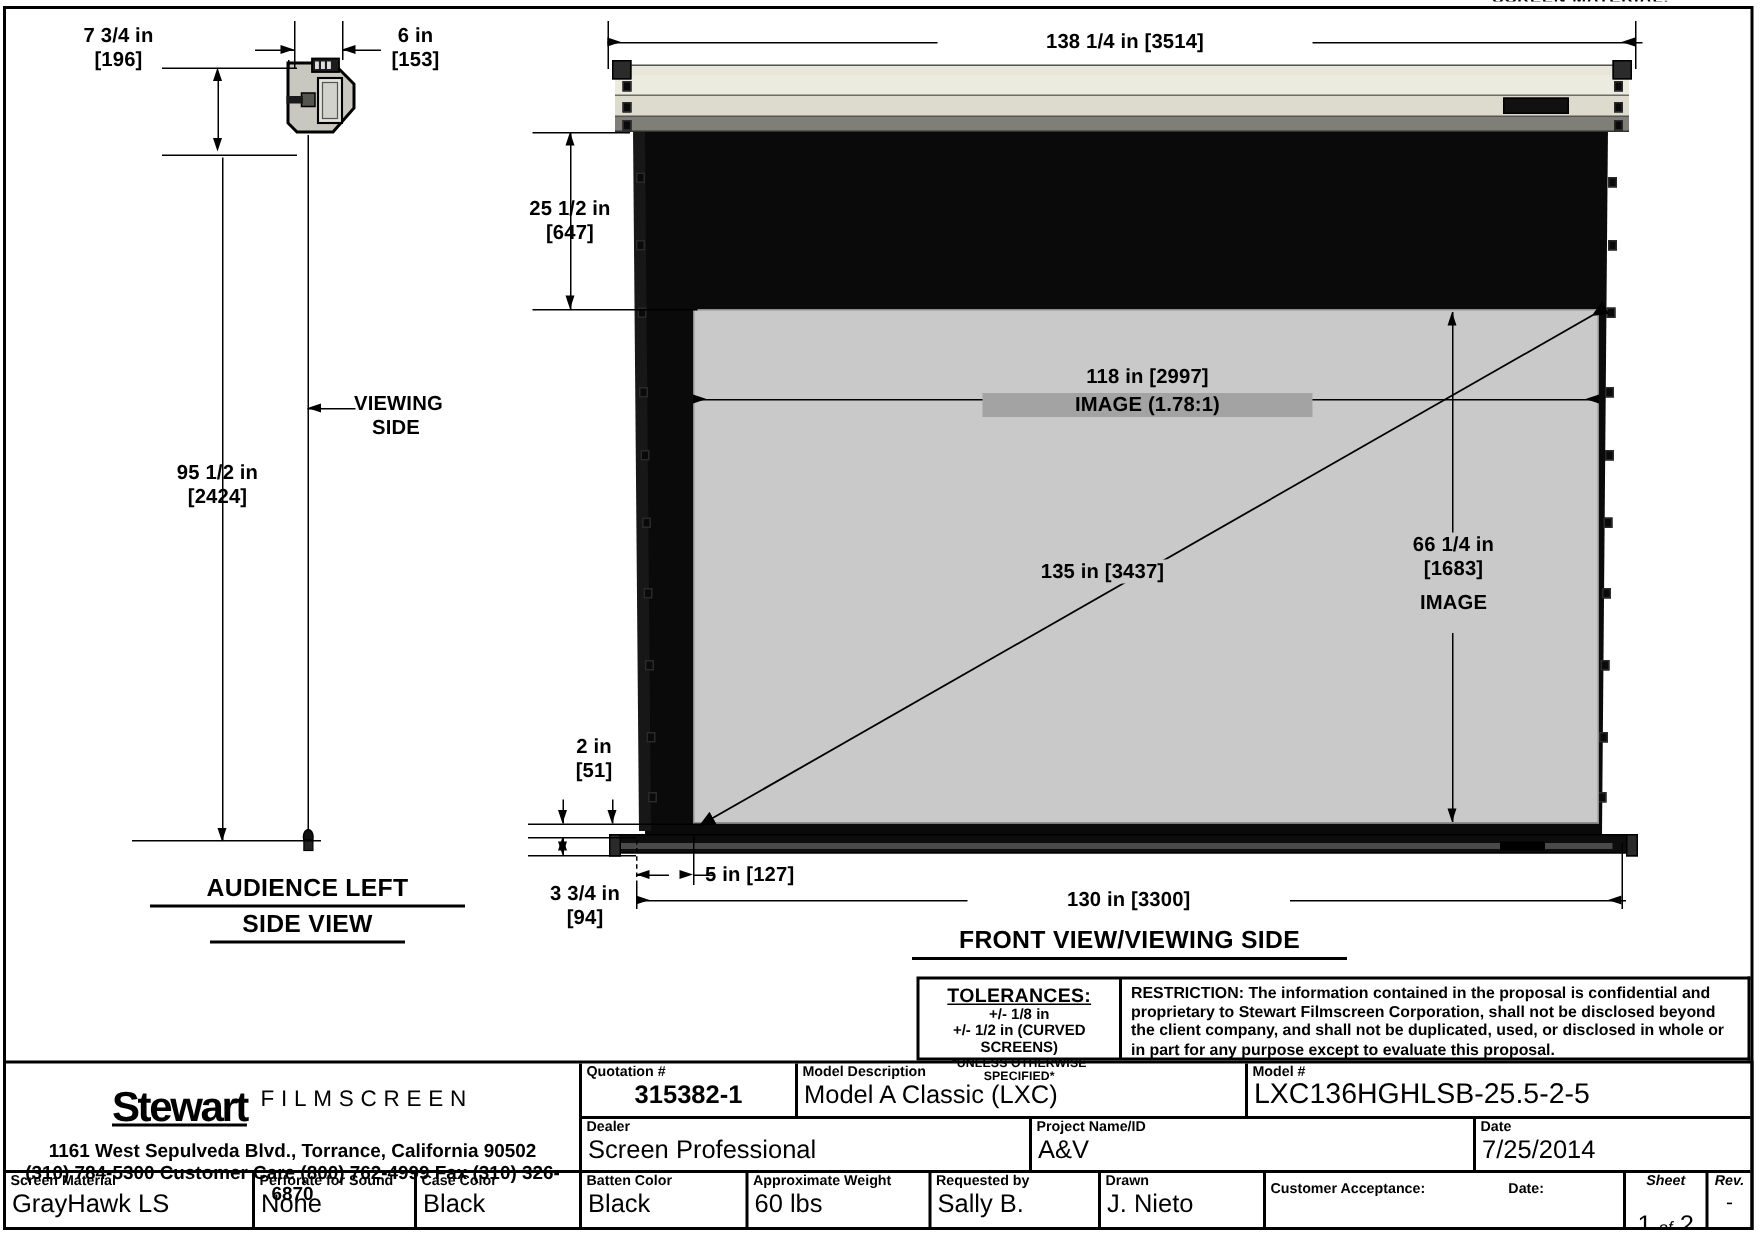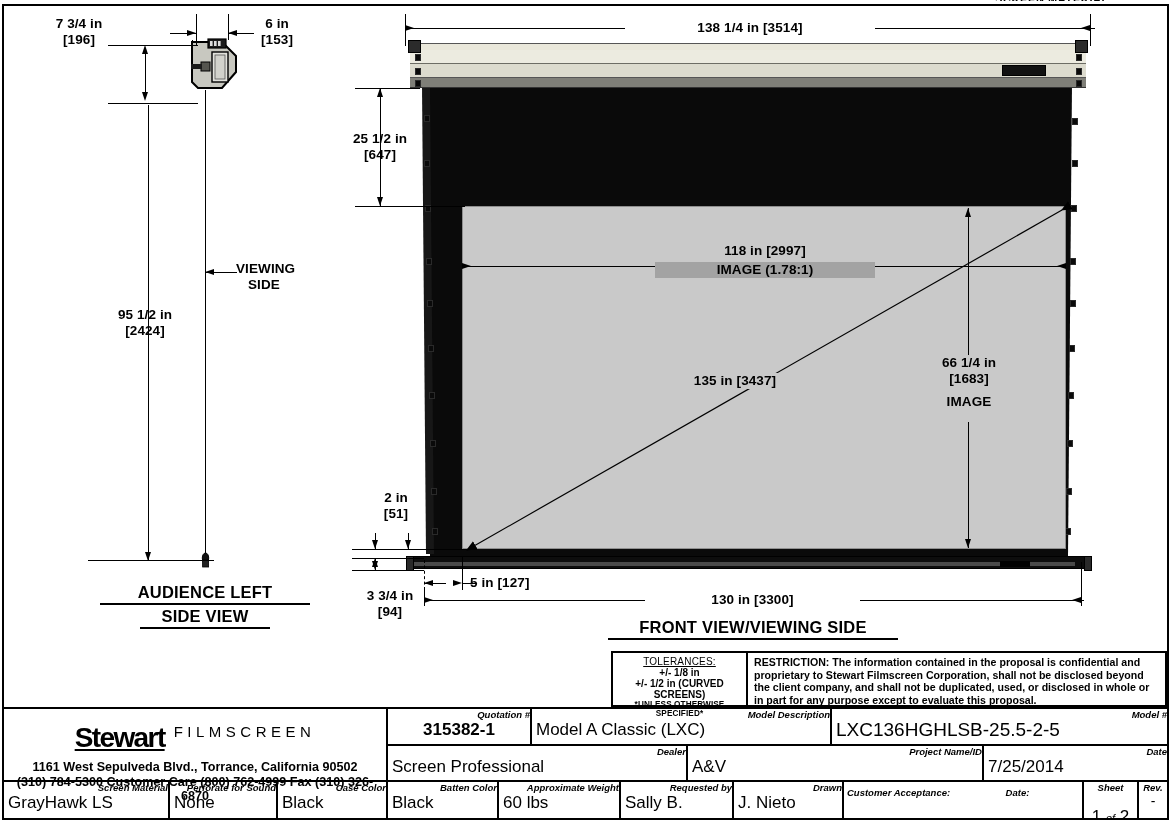--- a/index.html
+++ b/index.html
@@ -36,31 +36,31 @@
 
   
   .arrowL,.arrowR,.arrowU,.arrowD{position:absolute;width:0;height:0;}
   .arrowL{border-top:3.5px solid transparent;border-bottom:3.5px solid transparent;border-right:9px solid #000;}
   .arrowR{border-top:3.5px solid transparent;border-bottom:3.5px solid transparent;border-left:9px solid #000;}
   .arrowU{border-left:3.5px solid transparent;border-right:3.5px solid transparent;border-bottom:9px solid #000;}
   .arrowD{border-left:3.5px solid transparent;border-right:3.5px solid transparent;border-top:9px solid #000;}
 
   
   .tolbox{position:absolute;left:611px;top:651px;width:137px;height:56px;border:2px solid #000;box-sizing:border-box;text-align:center;padding-top:3px;}
-  .tolbox .t1{font-size:10px;font-weight:normal;text-decoration:underline;letter-spacing:.2px;}
+  .tolbox .t1{font-size:13px;font-weight:bold;text-decoration:underline;letter-spacing:.2px;}
   .tolbox .t2{font-size:10px;font-weight:bold;}
   .tolbox .t3{font-size:10px;font-weight:bold;}
   .tolbox .t4{font-size:8.2px;font-weight:bold;letter-spacing:.1px;}
   .resbox{position:absolute;left:748px;top:651px;width:419px;height:56px;border:2px solid #000;border-left:none;box-sizing:border-box;padding:3px 5px 0 6px;}
   .resbox p{margin:0;font-size:10.6px;font-weight:bold;line-height:12.6px;letter-spacing:0;}
 
   
   .tb{position:absolute;left:2px;top:707px;width:1167px;height:113px;border:2px solid #000;box-sizing:border-box;}
   .cell{position:absolute;box-sizing:border-box;border-right:2px solid #000;border-bottom:2px solid #000;overflow:hidden;}
-  .cell .lab{font-size:9.5px;font-style:italic;font-weight:bold;padding:1px 0 0 3px;line-height:10px;text-align:right;}
+  .cell .lab{font-size:9.5px;font-weight:bold;padding:1px 0 0 3px;line-height:10px;}
   .cell .val{font-size:17px;padding:0 0 0 4px;line-height:20px;white-space:nowrap;}
 
   .logoblock{position:absolute;left:0;top:0;width:384px;height:73px;border-right:2px solid #000;border-bottom:2px solid #000;box-sizing:border-box;text-align:center;}
   .logoword{font-size:28px;font-weight:bold;letter-spacing:-1.6px;display:inline-block;line-height:44px;margin-top:5px;text-decoration:underline;}
   .logosub{font-size:15px;letter-spacing:4.5px;display:inline-block;vertical-align:10px;margin-left:9px;font-weight:400;}
   .addr{font-size:12.6px;font-weight:bold;line-height:14.5px;margin-top:0px;}
 
   .sheetnum{font-size:17px;margin-top:14px;}
   .sheetnum .of{font-size:11px;font-style:italic;}
 </style>

